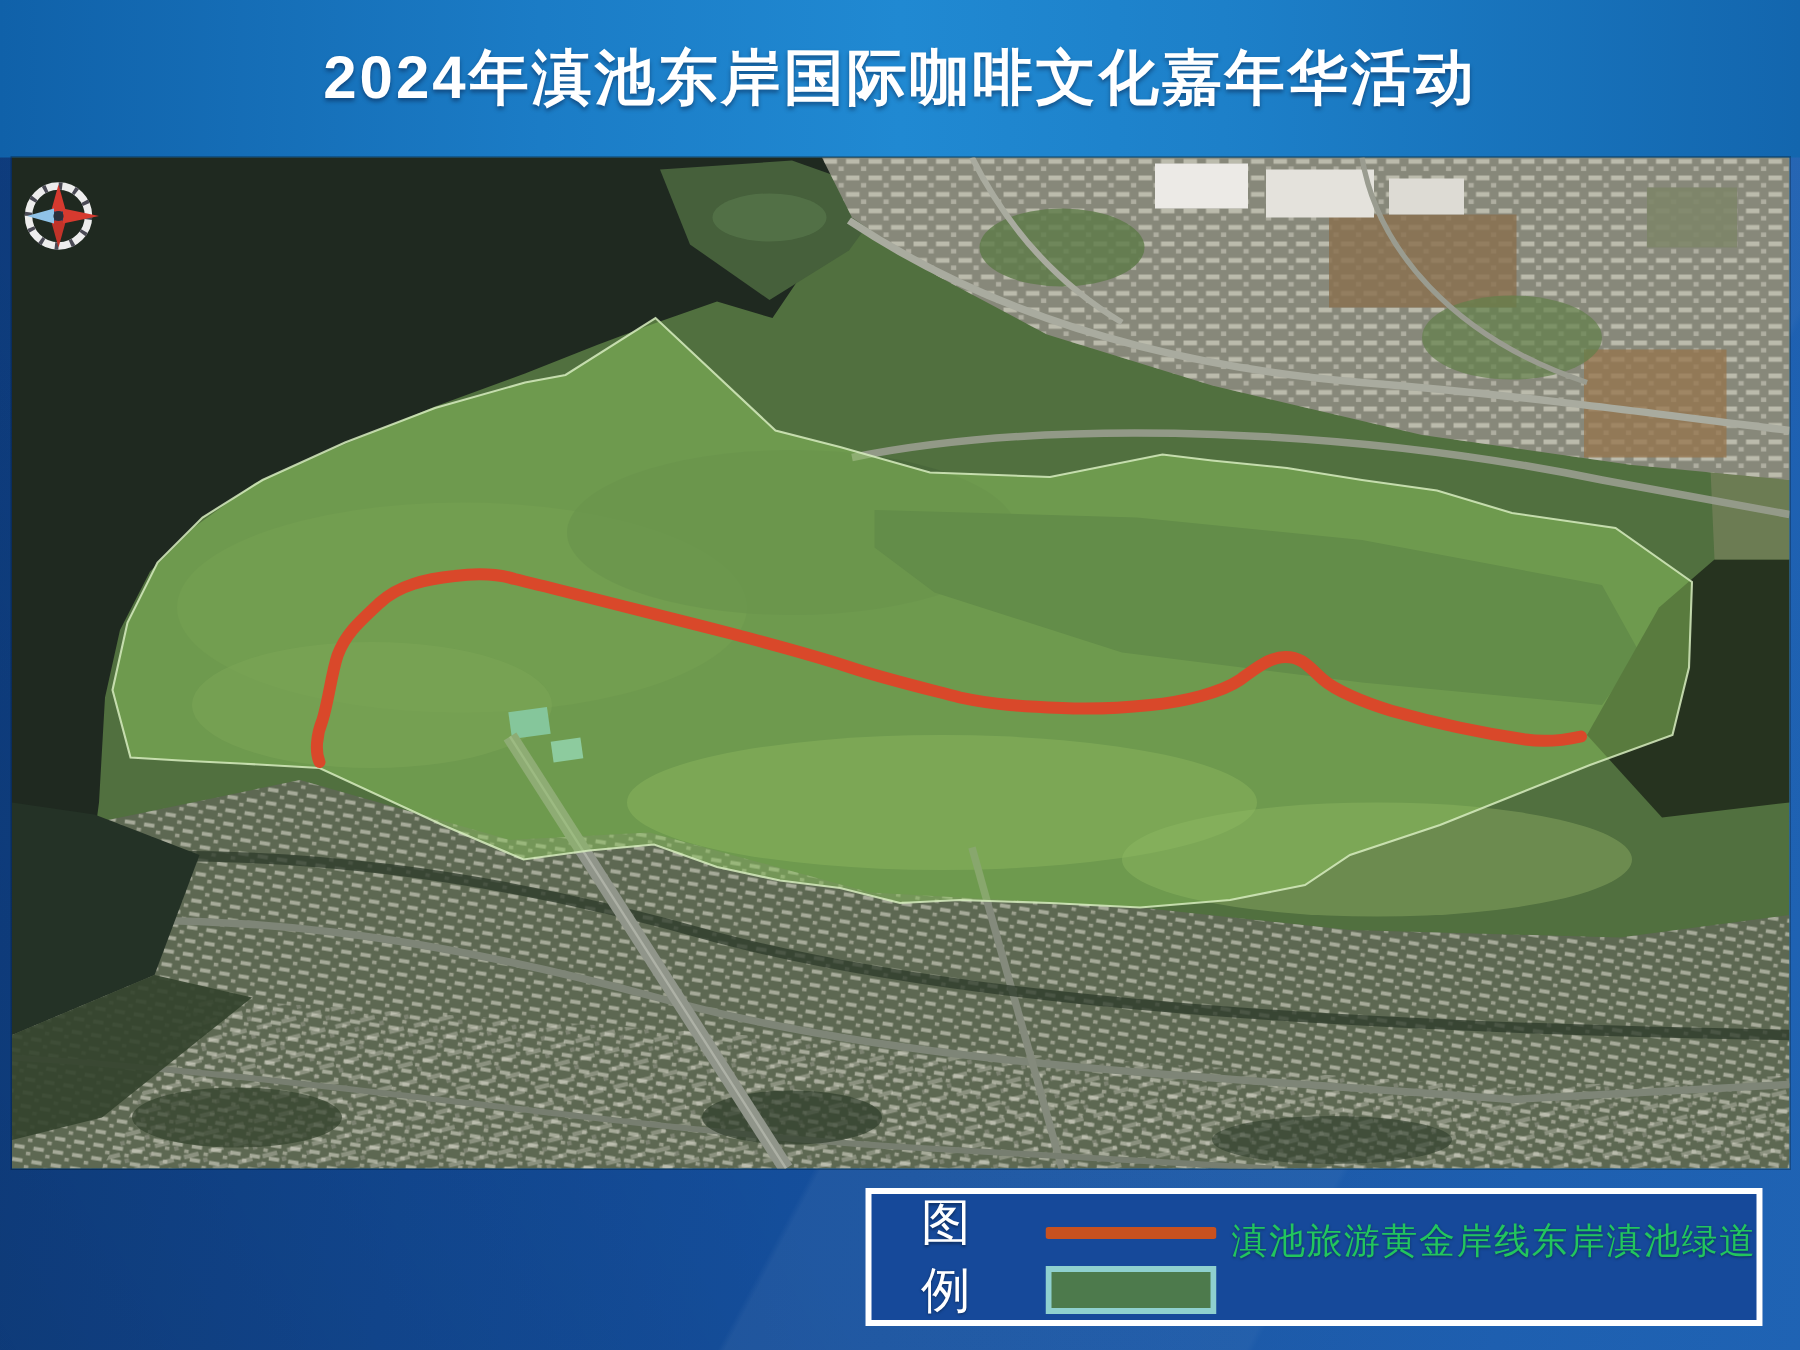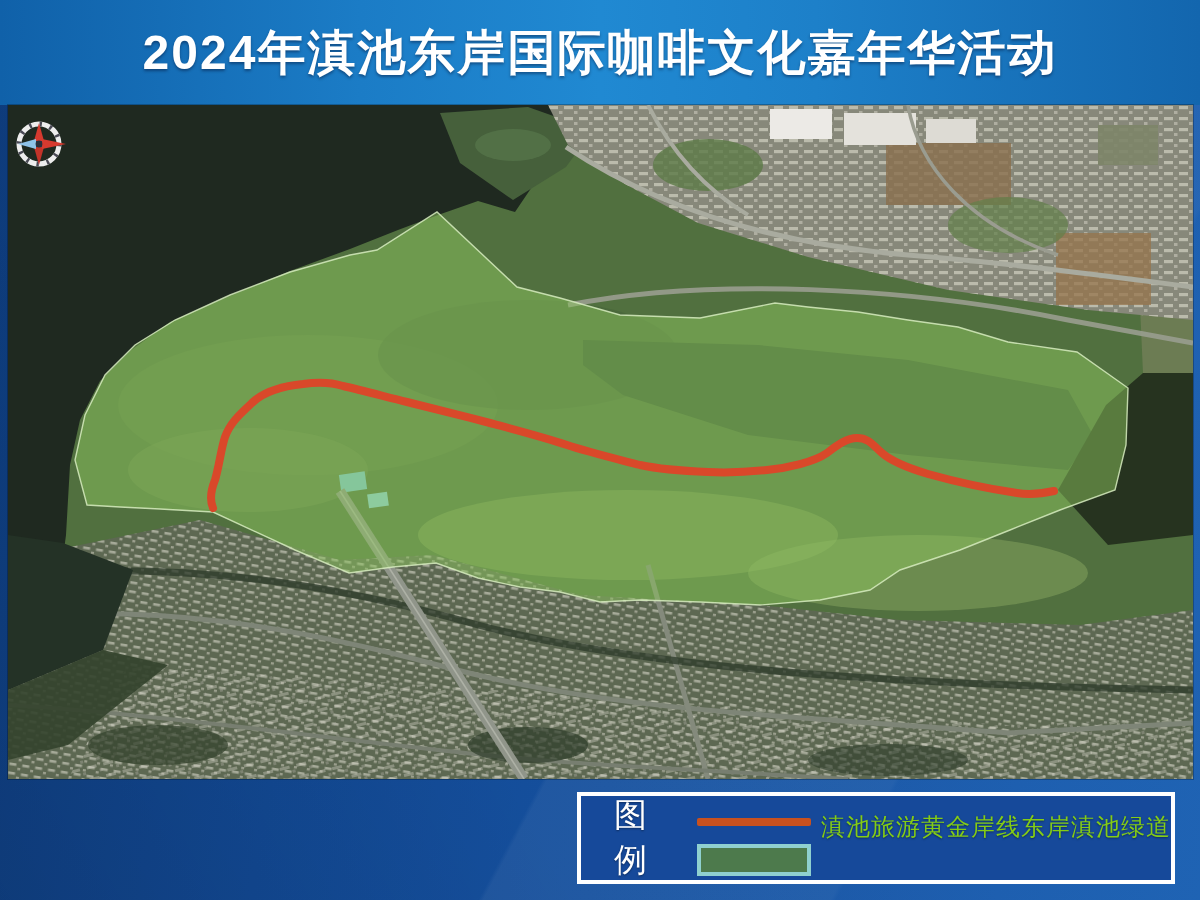--- a/index.html
+++ b/index.html
@@ -11,42 +11,42 @@
       linear-gradient(100deg,#0e3d7f 0%,#124892 30%,#15509e 55%,#1a5cae 85%,#1b60b2 100%);
     font-family:"Liberation Sans","DejaVu Sans",sans-serif;
   }
   
   .title-band{
     position:absolute;left:0;top:0;width:1200px;height:105px;
     background:linear-gradient(90deg,#1061a9 0%,#1b7cc6 30%,#2089d2 50%,#1d80c9 68%,#1366ae 100%);
     display:flex;flex-direction:column;align-items:center;justify-content:center;
     color:#ffffff;text-shadow:0 2px 3px rgba(0,0,30,0.38);
   }
-  .title-line1{font-size:48px;font-weight:bold;letter-spacing:2px;line-height:1.12;}
+  .title-line1{font-size:40px;font-weight:bold;letter-spacing:2px;line-height:1.12;}
   .title-line2{font-size:39px;font-weight:bold;letter-spacing:4px;line-height:1.1;}
   
   .map-wrap{
     position:absolute;left:8px;top:105px;width:1185px;height:674px;
     box-shadow:0 0 0 1px rgba(0,0,0,0.25);
   }
   .map-wrap svg{display:block;}
   
   .legend{
     position:absolute;left:577px;top:792px;width:598px;height:92px;box-sizing:border-box;
     border:4px solid #ffffff;background:#16499a;
     display:grid;grid-template-columns:100px 140px 1fr;grid-template-rows:1fr 1fr;
     align-items:center;padding:4px 0;
   }
   .legend-heading{
     grid-row:1 / span 2;grid-column:1;display:flex;flex-direction:column;align-items:center;justify-content:center;
     color:#fff;font-size:33px;line-height:1.35;letter-spacing:1px;text-shadow:0 1px 2px rgba(0,0,0,0.4);
   }
   .legend-swatch-cell{grid-column:2;display:flex;align-items:center;margin-left:16px;}
   .legend-label{
-    grid-column:3;color:#84cc16;font-size:24px;letter-spacing:1px;white-space:nowrap;
+    grid-column:3;color:#22c55e;font-size:24px;letter-spacing:1px;white-space:nowrap;
     text-shadow:0 1px 2px rgba(0,0,0,0.4);
     margin-top:11px;
   }
   .r1{grid-row:1;} .r2{grid-row:2;}
 </style>
 </head>
 <body>
 
 <div class="stage">
 

